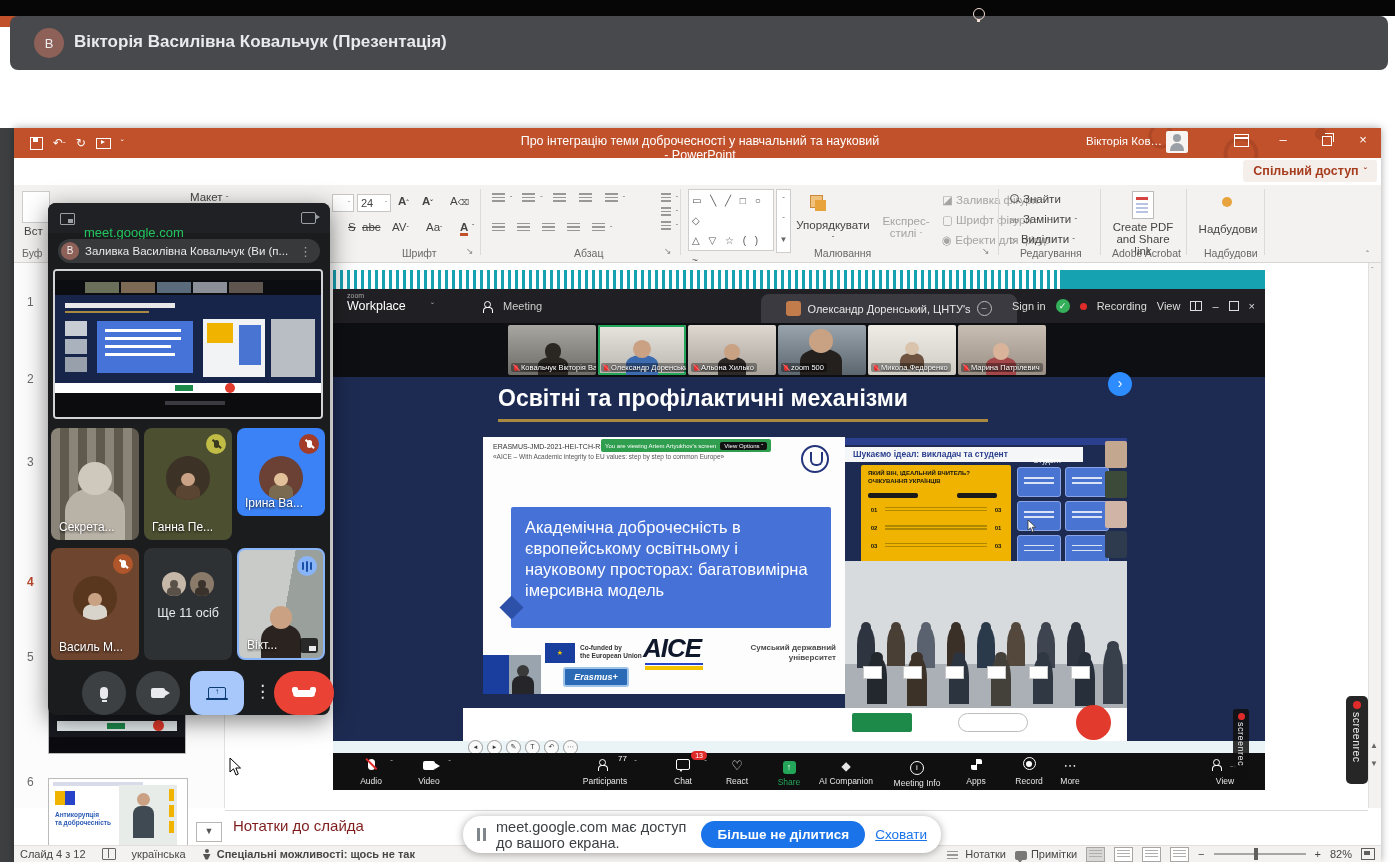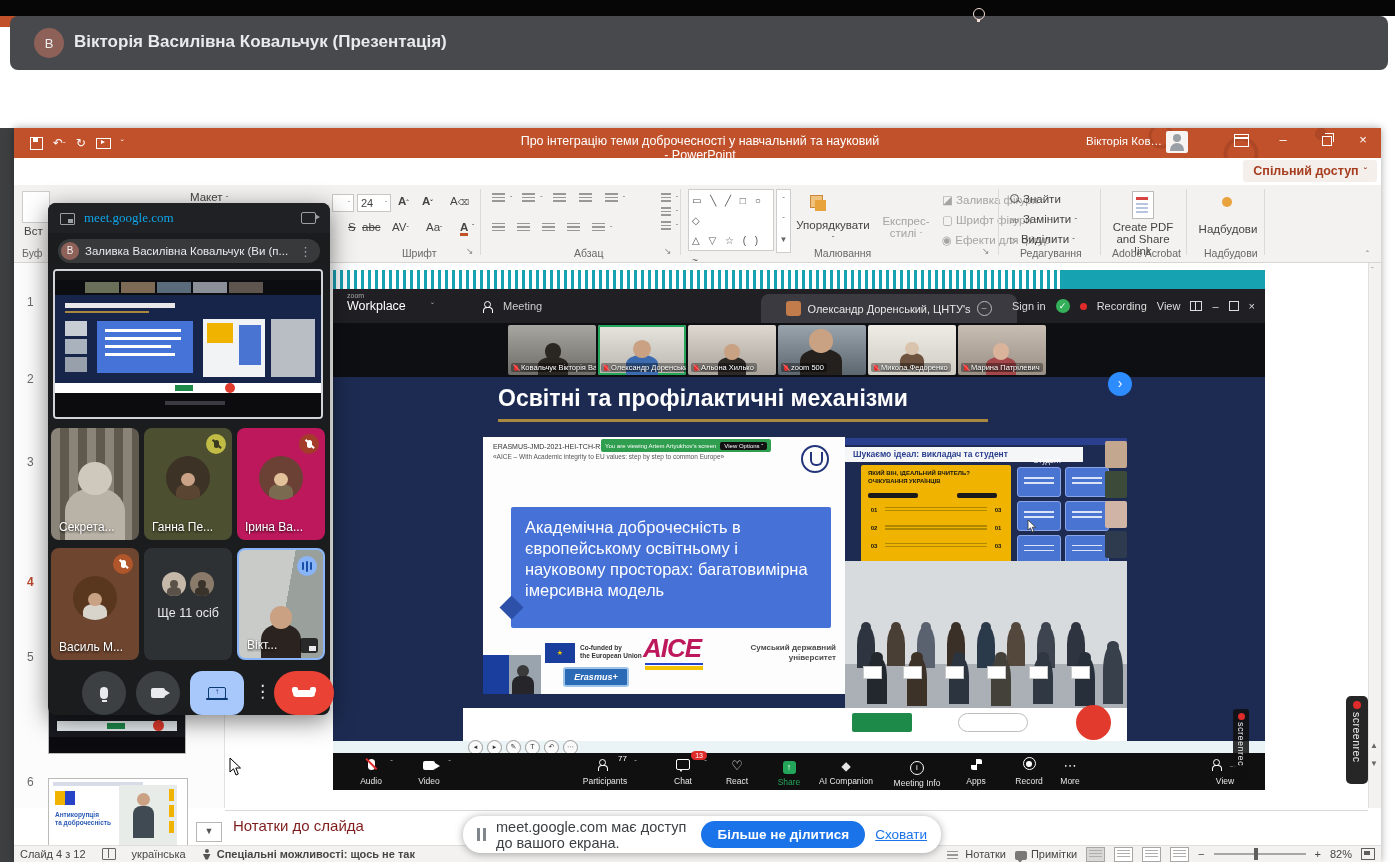--- a/index.html
+++ b/index.html
@@ -124,21 +124,21 @@
   .gbar .gt{font-size:6px;color:#fff;white-space:nowrap;}
   .vopt{background:#111;color:#fff;font-size:6px;padding:1px 4px;border-radius:2px;white-space:nowrap;}
   .ulogo{position:absolute;left:318px;top:8px;width:28px;height:28px;border:2px solid #24357c;border-radius:50%;box-sizing:border-box;}
   .ulogo:before{content:"";position:absolute;left:7px;top:5px;width:9px;height:12px;border:2px solid #24357c;border-top:none;border-radius:0 0 6px 6px;}
   .bluebox{position:absolute;left:28px;top:70px;width:320px;height:121px;background:#4672d8;color:#fff;font-size:16.5px;line-height:1.28;padding:10px 14px;box-sizing:border-box;border-radius:2px;}
   .bluebox:after{content:"";position:absolute;left:-8px;bottom:12px;width:17px;height:17px;background:#2d50a8;transform:rotate(45deg);}
   .euflag{position:absolute;left:62px;top:206px;width:30px;height:20px;background:#1a3e9e;color:#f5c400;font-size:7px;text-align:center;line-height:20px;}
   .cofund{position:absolute;left:97px;top:207px;font-size:6.5px;color:#333;font-weight:bold;line-height:1.3;}
   .photo1{position:absolute;left:0px;top:218px;width:58px;height:39px;background:linear-gradient(90deg,#1a3e9e 0 45%,#9aa4ae 45%);overflow:hidden;}
   .erbadge{position:absolute;left:80px;top:230px;width:66px;height:20px;background:#2b6bb5;border:2px solid #9ec4ea;border-radius:3px;color:#fff;font-size:9px;font-weight:bold;font-style:italic;display:flex;align-items:center;justify-content:center;box-sizing:border-box;}
-  .aice{position:absolute;left:160px;top:196px;width:64px;color:#be185d;font-size:26px;font-weight:900;font-style:italic;letter-spacing:-1px;}
+  .aice{position:absolute;left:160px;top:196px;width:64px;color:#0f172a;font-size:26px;font-weight:900;font-style:italic;letter-spacing:-1px;}
   .aice:after{content:"";position:absolute;left:2px;top:30px;width:58px;height:7px;background:linear-gradient(#2743c8 0 2px,#fff 2px 3px,#f5c400 3px 7px);}
   .univt{position:absolute;left:235px;top:206px;width:118px;font-size:8px;color:#4a4a4a;font-weight:bold;text-align:right;line-height:1.3;}
   
   .blueband{position:absolute;left:512px;top:149px;width:282px;height:7px;background:#2b3f8f;}
   .wbanner{position:absolute;left:512px;top:158px;width:238px;height:15px;background:#f5f6f8;color:#2b3f8f;font-size:8.5px;font-weight:bold;line-height:15px;padding-left:8px;box-sizing:border-box;}
   .ycard{position:absolute;left:528px;top:176px;width:150px;height:148px;background:#f0b400;border-radius:2px;}
   .yhead{position:absolute;left:7px;top:5px;width:136px;font-size:6px;font-weight:800;color:#151515;line-height:1.3;}
   .ypill{position:absolute;top:28px;height:5px;background:#1a1a1a;border-radius:2px;}
   .yrow{position:absolute;left:7px;width:136px;height:13px;font-size:6px;color:#151515;display:flex;align-items:center;gap:5px;}
   .yrow .mid{flex:1;height:5px;background:repeating-linear-gradient(#7a6300 0 1.5px,transparent 1.5px 3px);opacity:.55;}
@@ -182,21 +182,21 @@
   .badge{position:absolute;top:-5px;right:8px;background:#e02b2b;color:#fff;font-size:7px;border-radius:7px;padding:1px 4px;}
   .cnt{position:absolute;top:-2px;right:10px;color:#fff;font-size:8px;}
   .srin{position:absolute;left:900px;top:420px;width:16px;height:70px;background:rgba(15,15,15,.85);border-radius:3px;text-align:center;}
   .srin .d{display:block;width:7px;height:7px;border-radius:50%;background:#e02b2b;margin:4px auto 2px;}
   .vtext{writing-mode:vertical-rl;color:#eee;font-size:9px;letter-spacing:.5px;}
   
   .pip{left:48px;top:203px;width:282px;height:512px;background:#1a1c1e;border-radius:8px;box-shadow:0 6px 24px rgba(0,0,0,.5);}
   .piphead{position:absolute;left:0;top:0;width:282px;height:30px;background:#202124;border-radius:8px 8px 0 0;}
   .pipico{position:absolute;left:12px;top:10px;width:13px;height:10px;border:1.3px solid #9aa0a6;border-radius:1px;}
   .pipico:after{content:"";position:absolute;right:1px;bottom:1px;width:5px;height:4px;background:#9aa0a6;}
-  .pipurl{position:absolute;left:36px;top:7px;color:#0ea5e9;font-size:13px;font-family:Liberation Serif, serif;}
+  .pipurl{position:absolute;left:36px;top:22px;color:#22c55e;font-size:13px;}
   .camico{position:absolute;right:14px;top:9px;width:13px;height:10px;border:1.4px solid #9aa0a6;border-radius:2px;}
   .camico:after{content:"";position:absolute;left:13px;top:1px;border-left:5px solid #9aa0a6;border-top:3px solid transparent;border-bottom:3px solid transparent;}
   .selfpill{position:absolute;left:10px;top:36px;width:262px;height:24px;background:#37393b;border-radius:12px;display:flex;align-items:center;gap:6px;padding:0 8px 0 3px;box-sizing:border-box;}
   .selfpill .av2{width:18px;height:18px;border-radius:50%;background:#8d6058;color:#eee;font-size:10px;text-align:center;line-height:18px;flex:none;}
   .selfpill .nm{color:#e8eaed;font-size:11.5px;flex:1;}
   .prev{position:absolute;left:5px;top:66px;width:270px;height:150px;border:2px solid #d2d4d7;border-radius:4px;background:#18254a;overflow:hidden;box-sizing:border-box;}
   .mtile{position:absolute;border-radius:8px;overflow:hidden;}
   .mname{position:absolute;left:8px;bottom:6px;color:#fff;font-size:12px;text-shadow:0 1px 3px #000;max-width:74px;white-space:nowrap;overflow:hidden;}
   .mute{position:absolute;top:6px;right:6px;width:20px;height:20px;border-radius:50%;display:flex;align-items:center;justify-content:center;}
   .micx{position:relative;width:5px;height:8px;border-radius:2.5px;background:var(--mg,#fff);}
@@ -718,21 +718,21 @@
     </div>
     <div class="mtile" style="left:96px;top:225px;width:88px;height:112px;background:#4d5030">
       <span class="cav" style="left:22px;top:28px;width:44px;height:44px;background:#3c3226">
           <span class="fig" style="--c:#5a4432;--h:#caa285;left:10px;bottom:0;width:24px;height:16px"></span>
         </span>
       <span class="mute" style="background:#c0bc45">
           <span class="micx" style="--mg:#3a3a20"></span>
         </span>
       <span class="mname">Ганна Пе...</span>
     </div>
-    <div class="mtile" style="left:189px;top:225px;width:88px;height:112px;background:#be185d">
+    <div class="mtile" style="left:189px;top:225px;width:88px;height:88px;background:#3b82f6">
       <span class="cav" style="left:22px;top:28px;width:44px;height:44px;background:#6b4035">
           <span class="fig" style="--c:#7a6a50;--h:#e2c09a;left:10px;bottom:0;width:24px;height:16px"></span>
         </span>
       <span class="mute" style="background:#a33d2a">
           <span class="micx"></span>
         </span>
       <span class="mname">Ірина Ва...</span>
     </div>
     <div class="mtile" style="left:3px;top:345px;width:88px;height:112px;background:#6e452f">
       <span class="cav" style="left:22px;top:28px;width:44px;height:44px;background:#59371f">

